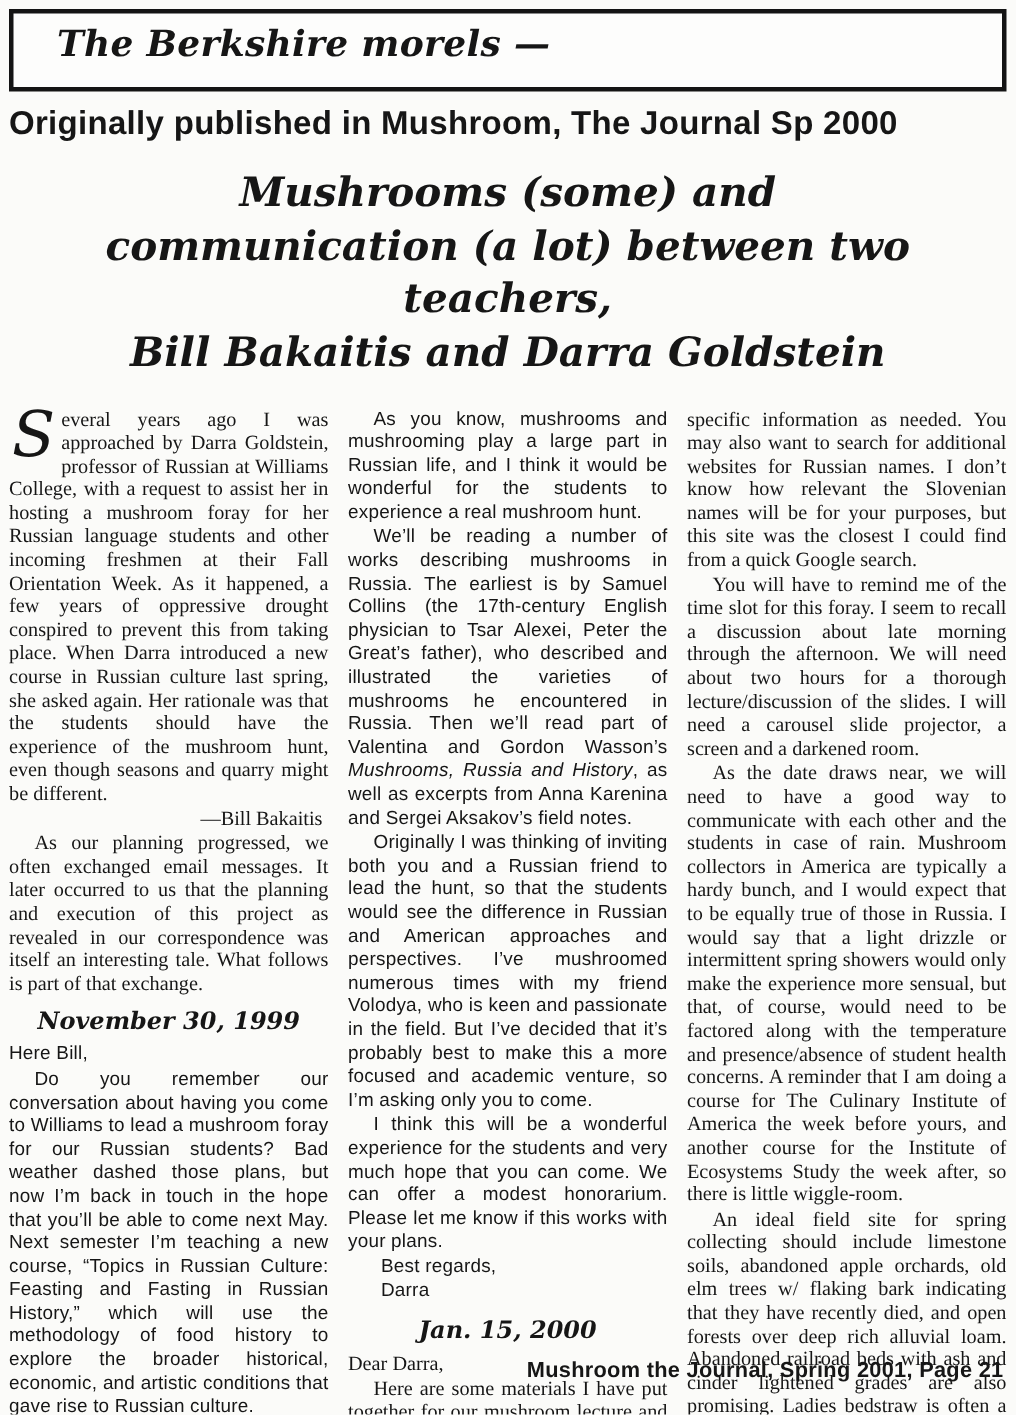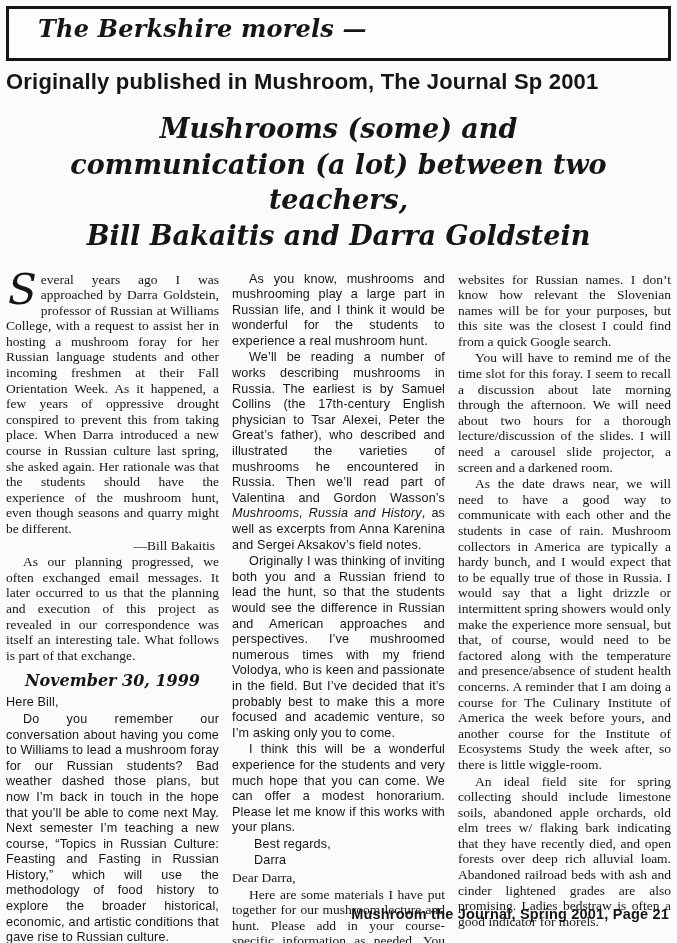--- a/index.html
+++ b/index.html
@@ -95,41 +95,42 @@
 </style>
 </head>
 <body>
 
 <div class="page">
 
   <div class="masthead-box">
     <span class="masthead">The Berkshire morels —</span>
   </div>
 
-  <div class="publine">Originally published in Mushroom, The Journal Sp 2001</div>
+  <div class="publine">Originally published in Mushroom, The Journal Sp 2000</div>
 
   <h1 class="title">
     <span>Mushrooms (some) and</span><br>
     <span>communication (a lot) between two teachers,</span><br>
     <span>Bill Bakaitis and Darra Goldstein</span>
   </h1>
 
   <div class="columns" id="flow">
       <p class="serif"><span class="dropcap">S</span><span>everal years ago I was approached by Darra Goldstein, professor of Russian at Williams College, with a request to assist her in hosting a mushroom foray for her Russian language students and other incoming freshmen at their Fall Orientation Week. As it happened, a few years of oppressive drought conspired to prevent this from taking place. When Darra introduced a new course in Russian culture last spring, she asked again. Her rationale was that the students should have the experience of the mushroom hunt, even though seasons and quarry might be different.</span></p>
       <p class="serif signature"><span>—Bill Bakaitis</span></p>
       <p class="serif indent"><span>As our planning progressed, we often exchanged email messages. It later occurred to us that the planning and execution of this project as revealed in our correspondence was itself an interesting tale. What follows is part of that exchange.</span></p>
       <p class="date-heading"><span>November 30, 1999</span></p>
       <p class="sans"><span>Here Bill,</span></p>
       <p class="sans indent"><span>Do you remember our conversation about having you come to Williams to lead a mushroom foray for our Russian students? Bad weather dashed those plans, but now I’m back in touch in the hope that you’ll be able to come next May. Next semester I’m teaching a new course, “Topics in Russian Culture: Feasting and Fasting in Russian History,” which will use the methodology of food history to explore the broader historical, economic, and artistic conditions that gave rise to Russian culture.</span></p>
       <p class="sans indent"><span>As you know, mushrooms and mushrooming play a large part in Russian life, and I think it would be wonderful for the students to experience a real mushroom hunt.</span></p>
       <p class="sans indent"><span>We’ll be reading a number of works describing mushrooms in Russia. The earliest is by Samuel Collins (the 17th-century English physician to Tsar Alexei, Peter the Great’s father), who described and illustrated the varieties of mushrooms he encountered in Russia. Then we’ll read part of Valentina and Gordon Wasson’s </span><i>Mushrooms, Russia and History</i><span>, as well as excerpts from Anna Karenina and Sergei Aksakov’s field notes.</span></p>
       <p class="sans indent"><span>Originally I was thinking of inviting both you and a Russian friend to lead the hunt, so that the students would see the difference in Russian and American approaches and perspectives. I’ve mushroomed numerous times with my friend Volodya, who is keen and passionate in the field. But I’ve decided that it’s probably best to make this a more focused and academic venture, so I’m asking only you to come.</span></p>
       <p class="sans indent"><span>I think this will be a wonderful experience for the students and very much hope that you can come. We can offer a modest honorarium. Please let me know if this works with your plans.</span></p>
       <p class="sans smallindent"><span>Best regards,</span></p>
       <p class="sans smallindent"><span>Darra</span></p>
+      <p class="date-heading"><span>Jan. 15, 2000</span></p>
       <p class="serif"><span>Dear Darra,</span></p>
       <p class="serif indent"><span>Here are some materials I have put together for our mushroom lecture and hunt. Please add in your course-specific information as needed. You may also want to search for additional websites for Russian names. I don’t know how relevant the Slovenian names will be for your purposes, but this site was the closest I could find from a quick Google search.</span></p>
       <p class="serif indent"><span>You will have to remind me of the time slot for this foray. I seem to recall a discussion about late morning through the afternoon. We will need about two hours for a thorough lecture/discussion of the slides. I will need a carousel slide projector, a screen and a darkened room.</span></p>
       <p class="serif indent"><span>As the date draws near, we will need to have a good way to communicate with each other and the students in case of rain. Mushroom collectors in America are typically a hardy bunch, and I would expect that to be equally true of those in Russia. I would say that a light drizzle or intermittent spring showers would only make the experience more sensual, but that, of course, would need to be factored along with the temperature and presence/absence of student health concerns. A reminder that I am doing a course for The Culinary Institute of America the week before yours, and another course for the Institute of Ecosystems Study the week after, so there is little wiggle-room.</span></p>
       <p class="serif indent"><span>An ideal field site for spring collecting should include limestone soils, abandoned apple orchards, old elm trees w/ flaking bark indicating that they have recently died, and open forests over deep rich alluvial loam. Abandoned railroad beds with ash and cinder lightened grades are also promising. Ladies bedstraw is often a good indicator for morels.</span></p>
     </div>
 
   <div class="footer">Mushroom the Journal, Spring 2001, Page 21</div>
 
 </div>

